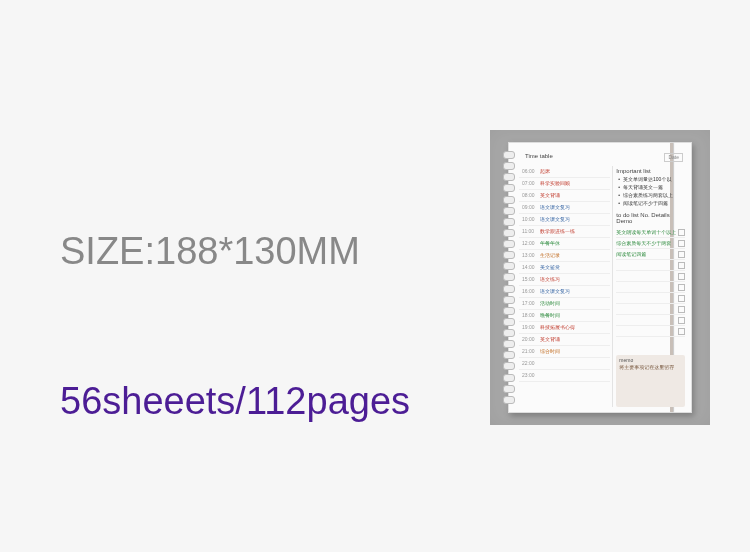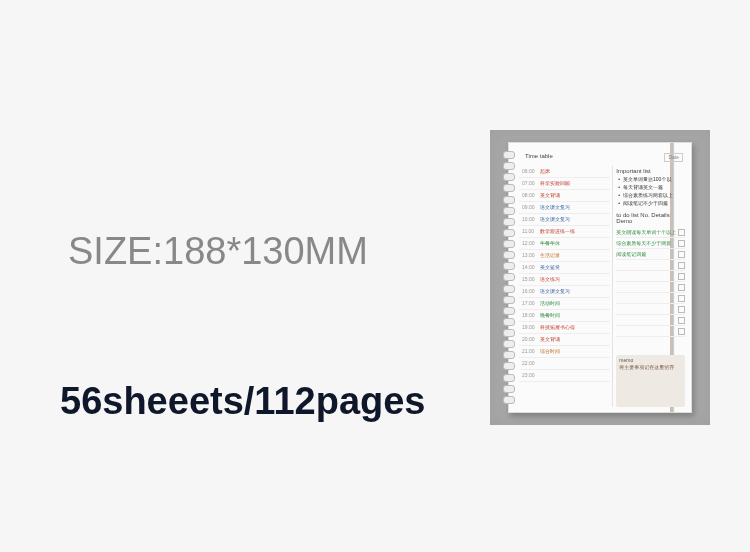--- a/index.html
+++ b/index.html
@@ -12,26 +12,26 @@
     overflow:hidden;
   }
   .left{
     position:absolute;left:60px;top:0;width:420px;height:100%;
   }
   .title{
     position:absolute;left:0;top:70px;
     font-size:40px;color:#555;font-weight:400;
   }
   .size{
-    position:absolute;left:8px;top:230px;
+    position:absolute;left:0;top:230px;
     font-size:38px;color:#888;font-weight:400;
   }
   .sheets{
     position:absolute;left:0;top:380px;
-    font-size:38px;color:#0f172a;font-weight:700;
+    font-size:38px;color:#4c1d95;font-weight:400;
   }
 
   
   .photo{
     position:absolute;right:40px;top:130px;
     width:220px;height:295px;
     background:#a7a7a7;
     box-shadow:inset 0 0 20px rgba(0,0,0,.05);
   }
   .notebook{

